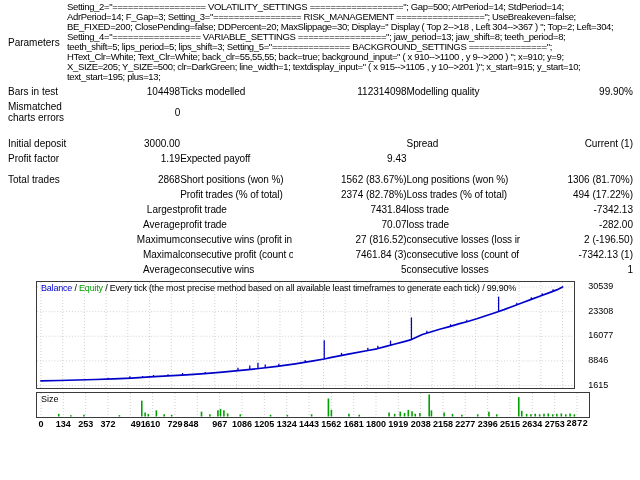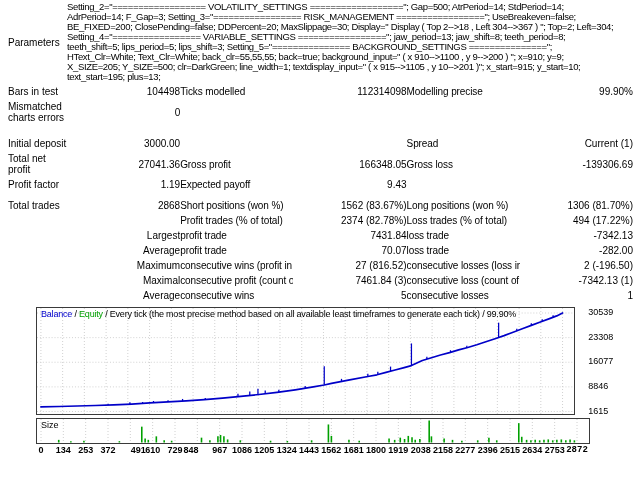--- a/index.html
+++ b/index.html
@@ -59,49 +59,41 @@
               <div class="param-line">X_SIZE=205; Y_SIZE=500; clr=DarkGreen; line_width=1; textdisplay_input=" ( x 915--&gt;1105 , y 10--&gt;201 )"; x_start=915; y_start=10;</div>
               <div class="param-line">text_start=195; plus=13;</div>
             </div>
         </td>
       </tr>
     <tr>
           <td class="c1">Bars in test</td>
           <td class="c2">104498</td>
           <td class="c3">Ticks modelled</td>
           <td class="c4">112314098</td>
-          <td class="c5">Modelling precise</td>
+          <td class="c5">Modelling quality</td>
           <td class="c6">99.90%</td>
         </tr>
         <tr>
           <td class="c1">Mismatched charts errors</td>
           <td class="c2">0</td>
           <td class="c3"></td>
           <td class="c4"></td>
           <td class="c5"></td>
           <td class="c6"></td>
         </tr>
         <tr class="gap">
           <td colspan="6"></td>
         </tr>
         <tr>
           <td class="c1">Initial deposit</td>
           <td class="c2">3000.00</td>
           <td class="c3"></td>
           <td class="c4"></td>
           <td class="c5">Spread</td>
           <td class="c6">Current (1)</td>
-        </tr>
-        <tr>
-          <td class="c1">Total net profit</td>
-          <td class="c2">27041.36</td>
-          <td class="c3">Gross profit</td>
-          <td class="c4">166348.05</td>
-          <td class="c5">Gross loss</td>
-          <td class="c6">-139306.69</td>
         </tr>
         <tr>
           <td class="c1">Profit factor</td>
           <td class="c2">1.19</td>
           <td class="c3">Expected payoff</td>
           <td class="c4">9.43</td>
           <td class="c5"></td>
           <td class="c6"></td>
         </tr>
         <tr class="gap2">

